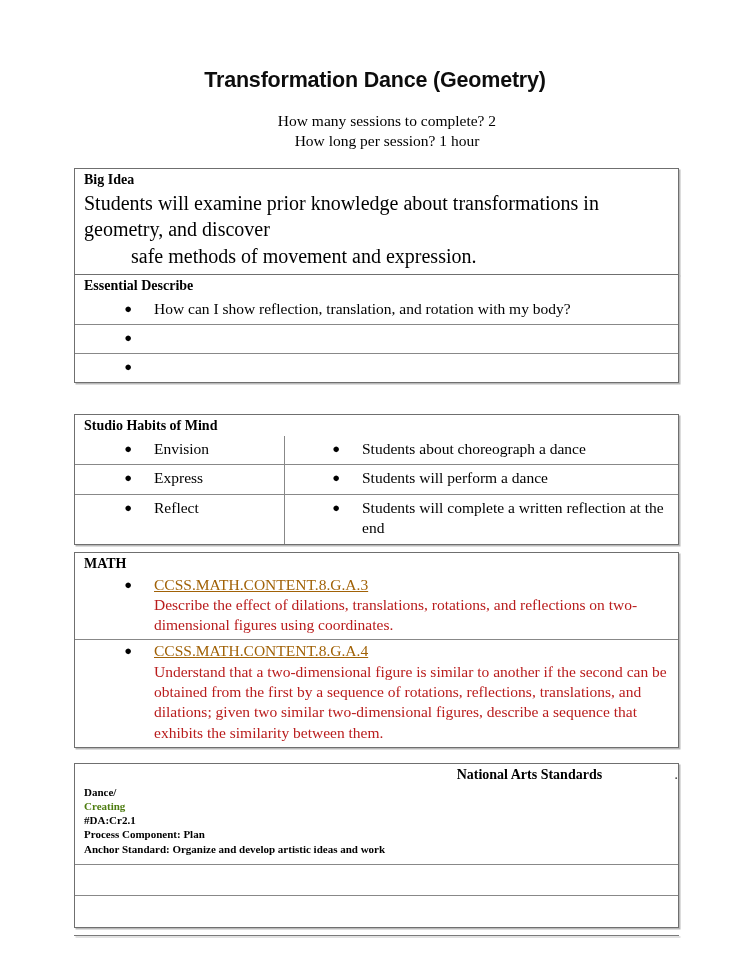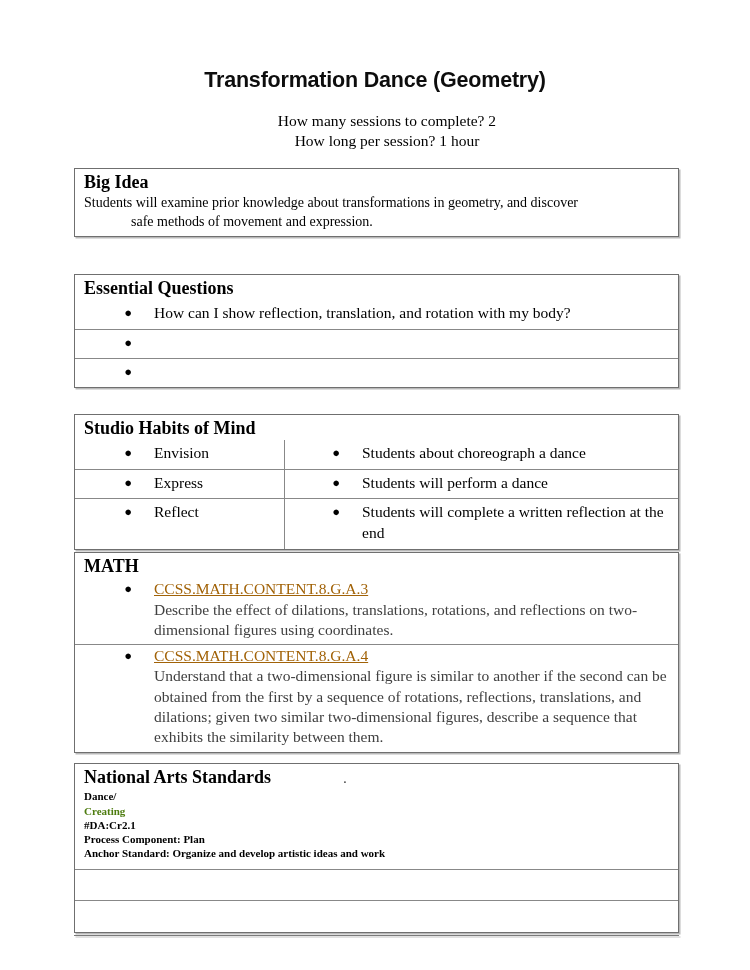--- a/index.html
+++ b/index.html
@@ -56,27 +56,27 @@
     box-shadow: 1.5px 1.5px 0 0 #b9b9b9;
   }
   .box-row {
     box-sizing: border-box;
     border-top: 1.1px solid #888888;
   }
   .box-row.first { border-top: none; }
 
   .sect-head {
     font-weight: bold;
-    font-size: 18px;
+    font-size: 14px;
     padding: 3px 4px 1px 9px;
     line-height: 1.18;
   }
 
   .body-text {
-    font-size: 14px;
+    font-size: 20px;
     line-height: 1.33;
     padding: 0 9px 5px 9px;
   }
   .body-text .hang {
     display: block;
     padding-left: 47px;
   }
 
   
   .bullet-row {
@@ -139,27 +139,28 @@
     line-height: 1.31;
   }
   .ccss-body { flex: 1 1 auto; padding-left: 22px; }
   .ccss-link {
     color: #a16207;
     text-decoration: underline;
     display: block;
   }
   .ccss-desc {
     display: block;
-    color: #404040;
+    color: #b91c1c;
   }
 
   
   .nas-head-wrap {
     display: flex;
     align-items: baseline;
+    justify-content: flex-end;
   }
   .nas-dot {
     font-size: 15.5px;
     padding-left: 68px;
     color: #4a4a4a;
   }
   .nas-lines {
     font-size: 11px;
     line-height: 1.30;
     padding: 0 9px 8px 9px;
@@ -199,21 +200,21 @@
       <div class="sect-head">Big Idea</div>
       <div class="body-text">
         <span>Students will examine prior knowledge about transformations in geometry, and discover</span>
         <span class="hang">safe methods of movement and expression.</span>
       </div>
     </div>
   </div>
 
   <div class="box" style="top:274px;">
     <div class="box-row first">
-      <div class="sect-head">Essential Questions</div>
+      <div class="sect-head">Essential Describe</div>
       <div class="bullet-row">
         <span class="bullet-dot"></span>
         <span class="bullet-text">How can I show reflection, translation, and rotation with my body?</span>
       </div>
     </div>
     <div class="box-row">
       <div class="bullet-row empty">
         <span class="bullet-dot"></span>
         <span class="bullet-text"></span>
       </div>

